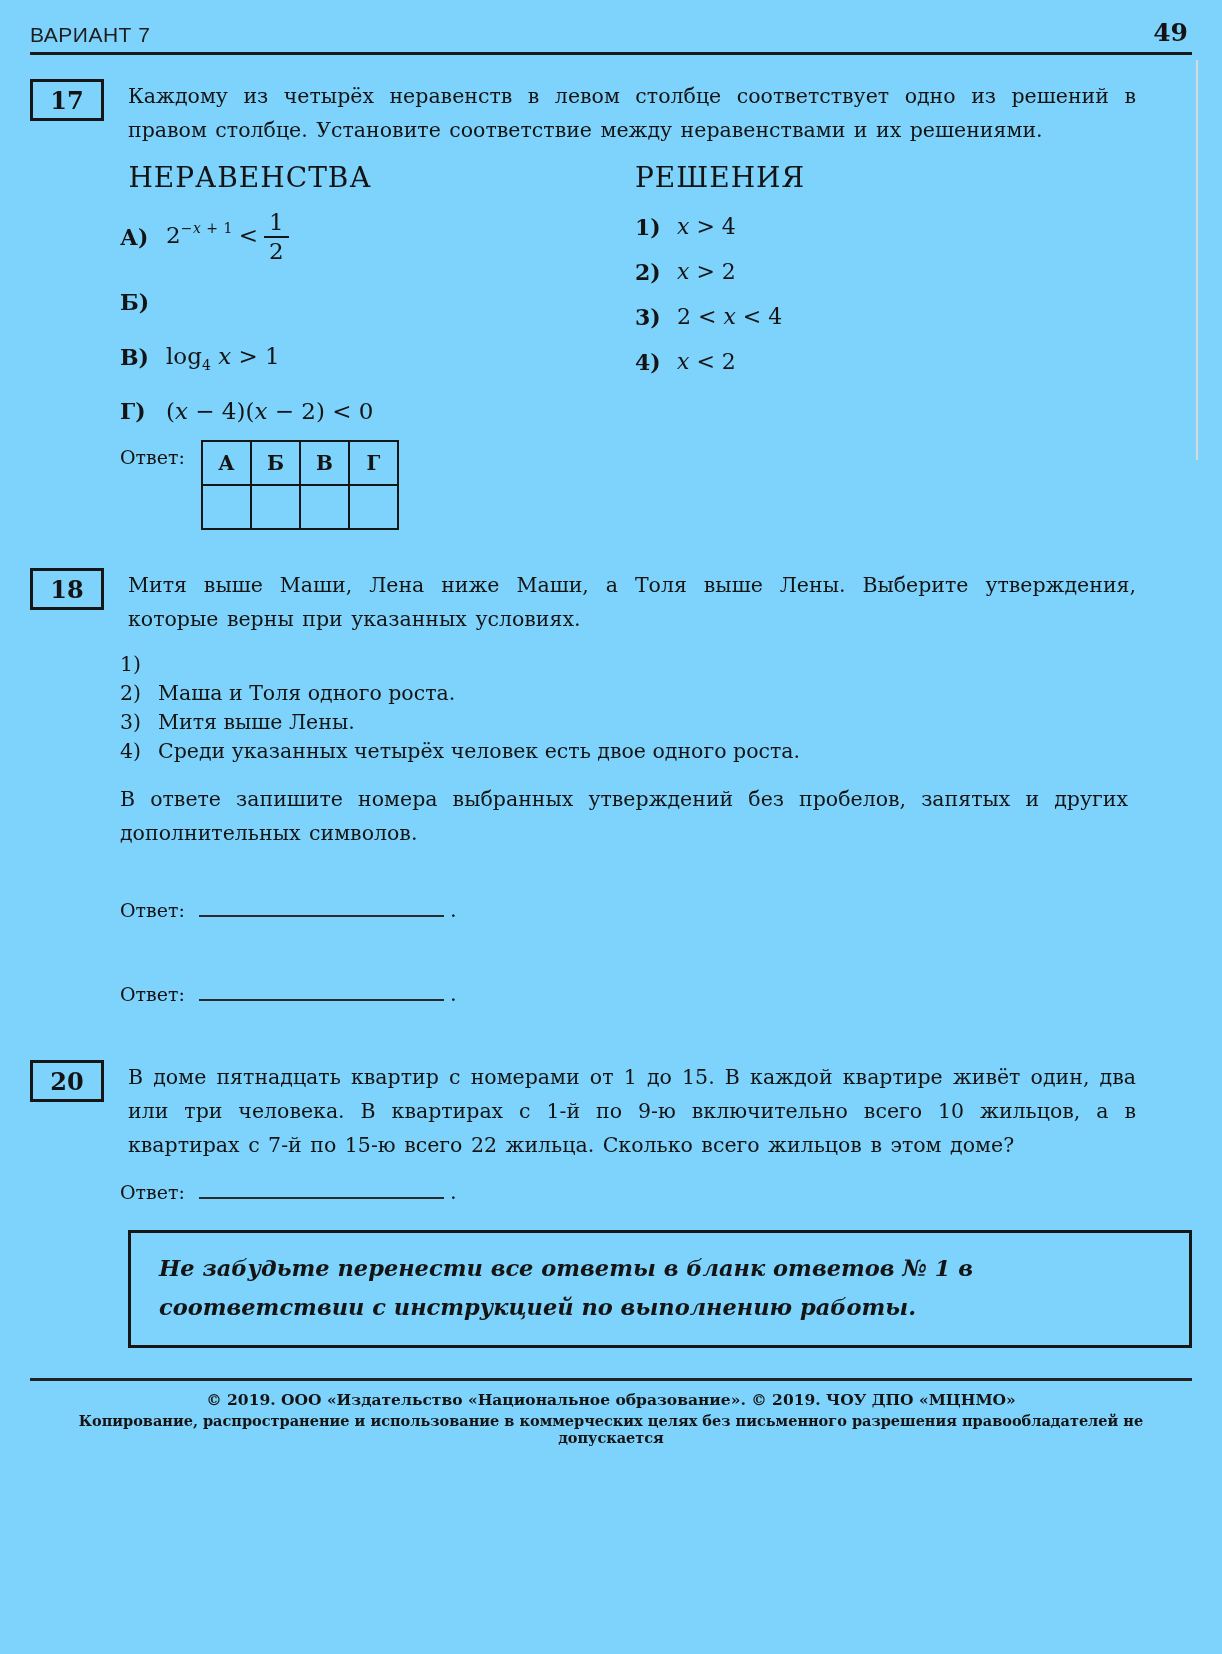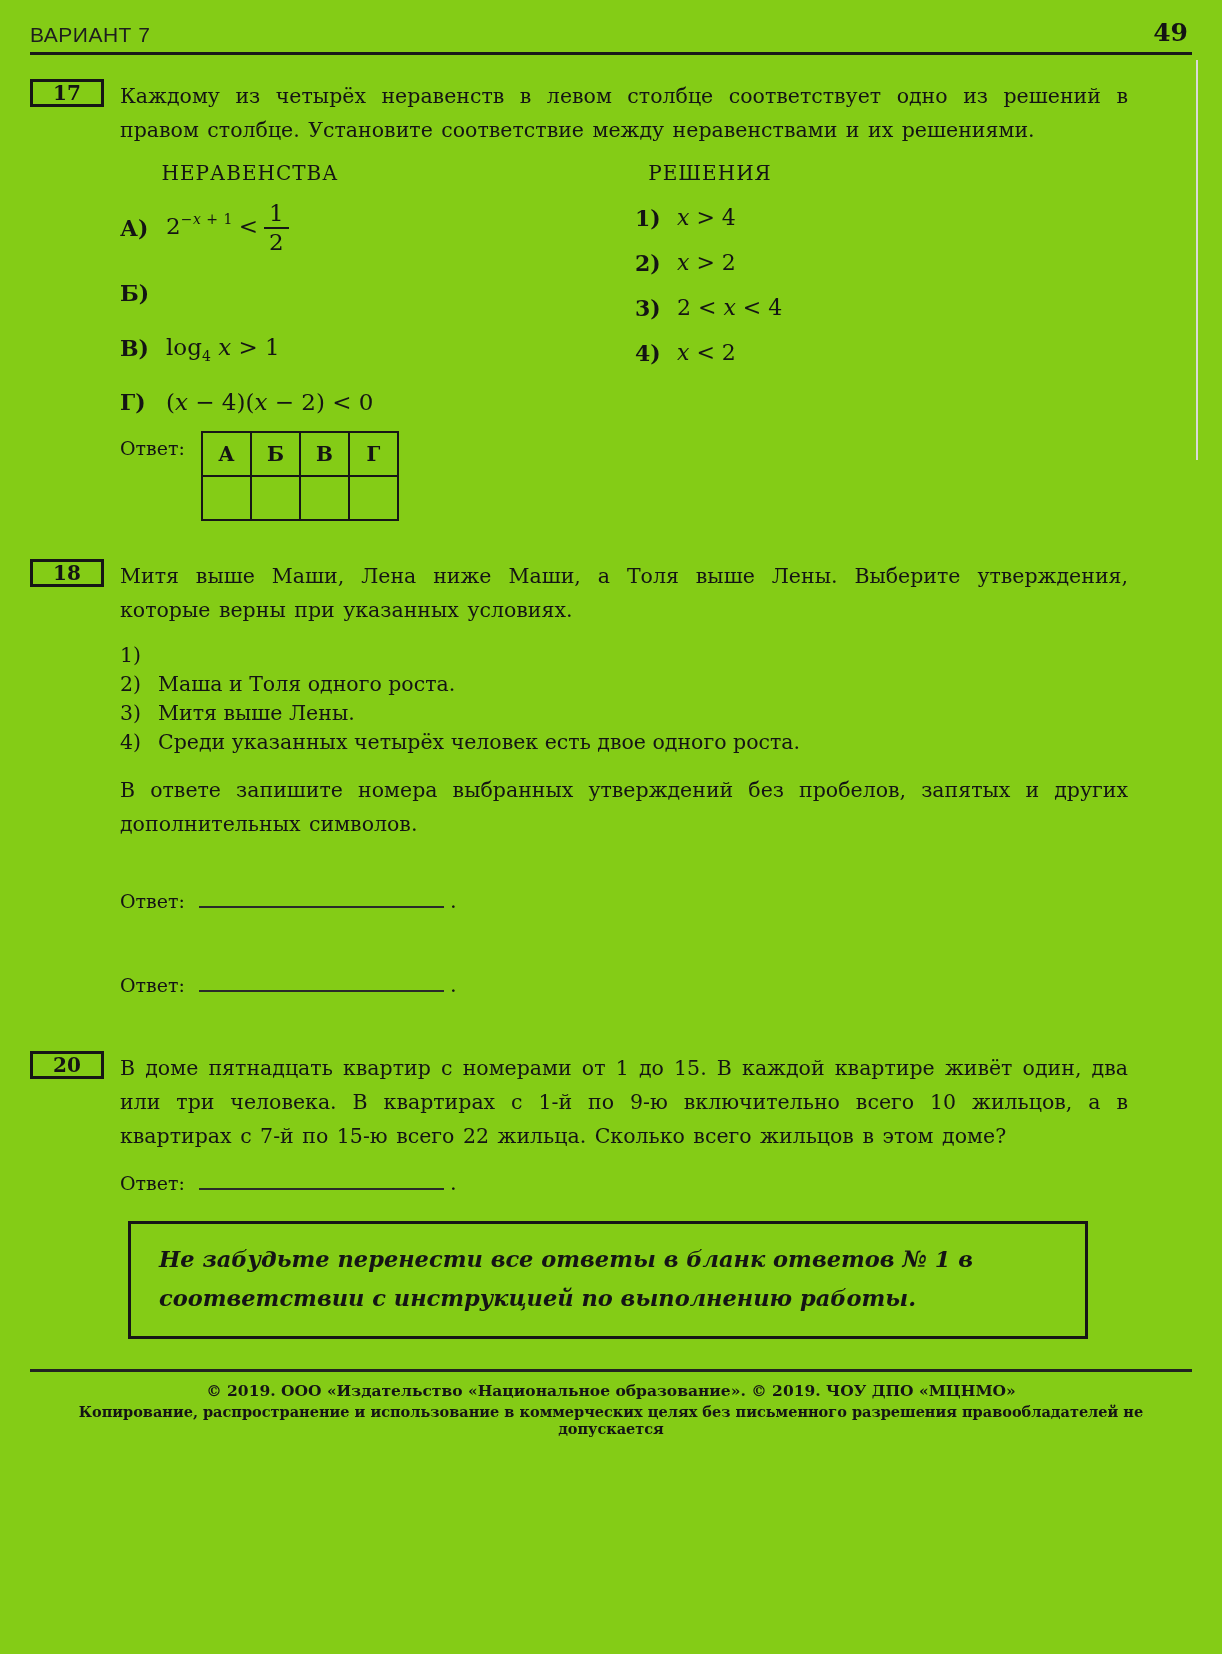--- a/index.html
+++ b/index.html
@@ -1,54 +1,54 @@
 <!DOCTYPE html>
 <html lang="ru"><head>
 <meta charset="utf-8">
 <style>
   html,body { margin:0; padding:0; background:#e8e8e8; }
   .page {
     position:relative;
     width:1222px; height:1654px;
     margin:0 auto;
-    background:#84cc16;
+    background:#7dd3fc;
     color:#141414;
     font-family:"DejaVu Serif","Liberation Serif",serif;
     box-sizing:border-box;
     padding:18px 30px 0 30px;
     overflow:hidden;
   }
   
   .hdr { display:flex; justify-content:space-between; align-items:flex-end; }
   .hdr .variant {
     font-family:"Liberation Sans","DejaVu Sans",sans-serif;
     font-size:21px; letter-spacing:.5px; color:#1e1e1e;
   }
   .hdr .pagenum { font-size:25px; font-weight:bold; padding-right:4px; }
   .hdr-rule { height:3px; background:#191919; margin-top:5px; }
   .edge-shadow { position:absolute; right:24px; top:60px; height:400px; width:2px; background:#d9d9d9; }
 
   
   .question { display:flex; align-items:flex-start; }
   .qbox {
-    flex:0 0 74px; height:28px; box-sizing:border-box;
-    border:3px solid #161616; margin-right:16px;
+    flex:0 0 74px; height:42px; box-sizing:border-box;
+    border:3px solid #161616; margin-right:24px;
     display:flex; align-items:center; justify-content:center;
-    font-size:20px; font-weight:bold;
+    font-size:24px; font-weight:bold;
   }
   .qtext {
     width:1008px; font-size:20.5px; line-height:34px;
     text-align:justify; word-spacing:2px;
   }
 
   
   .match { display:flex; margin-left:90px; margin-top:14px; }
   .col-left { width:515px; }
   .col-right { flex:1; }
-  .col-heading { font-size:20px; letter-spacing:1px; }
+  .col-heading { font-size:28px; letter-spacing:1px; }
   .col-left  .col-heading { width:260px; text-align:center; }
   .col-right .col-heading { width:150px; text-align:center; }
   .ineq { display:flex; align-items:center; font-size:23px; }
   .ineq .ilabel { width:46px; font-weight:600; font-size:22px; flex:0 0 46px; }
   .ineq-a { margin-top:16px; }
   .ineq-b { margin-top:24px; }
   .ineq-v { margin-top:28px; }
   .ineq-g { margin-top:26px; }
   .mexpr i { font-family:"DejaVu Serif","Liberation Serif",serif; }
   sup.mexp { font-size:14px; position:relative; top:-2px; letter-spacing:.5px; }
@@ -79,21 +79,21 @@
   .ans-dot { margin-left:6px; }
 
   
   .options { margin-left:90px; margin-top:14px; font-size:20.5px; line-height:29px; }
   .option { display:flex; }
   .option .onum { flex:0 0 38px; }
 
   
   .notice-box {
     box-sizing:border-box;
-    margin-left:98px; margin-top:26px; width:960px;
+    margin-left:98px; margin-top:26px; width:1064px;
     border:3px solid #161616;
     padding:16px 28px 18px 28px;
   }
   .notice-text {
     font-size:22.5px; font-weight:bold; font-style:italic;
     line-height:39px; margin:0;
   }
 
   
   .footer-rule { height:3px; background:#222; margin-top:30px; }

